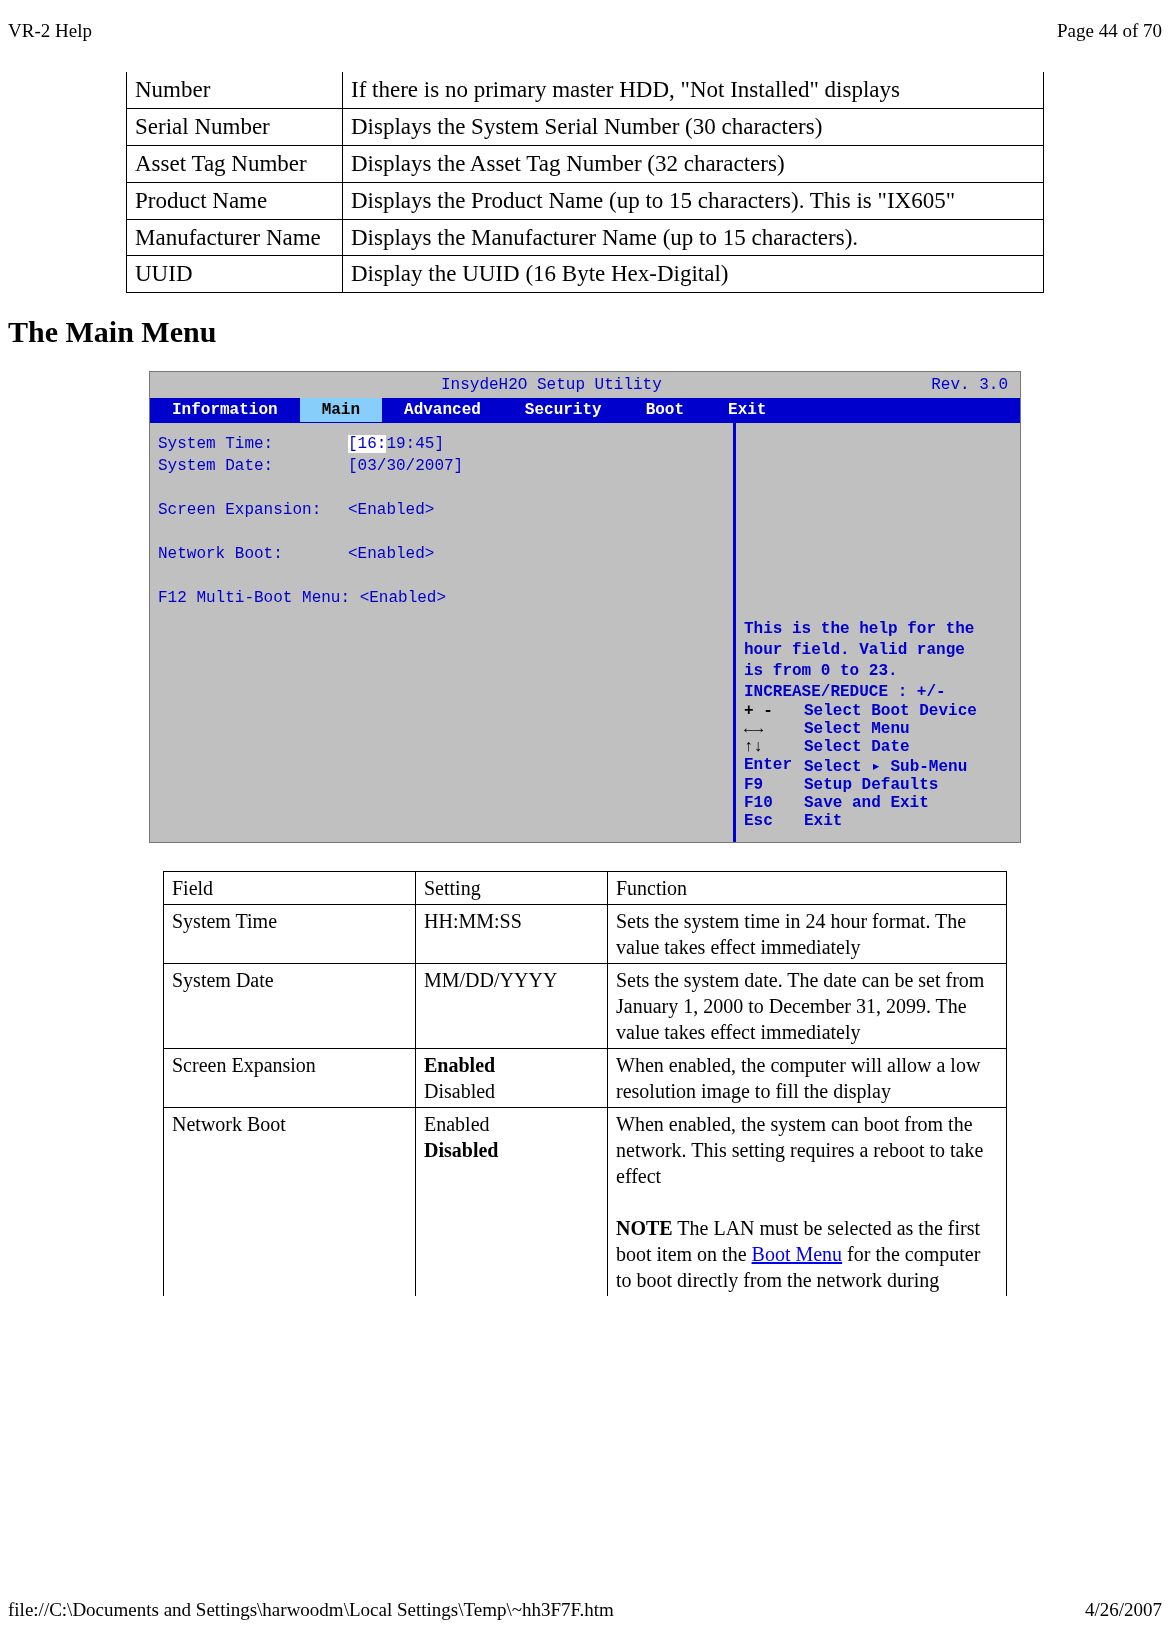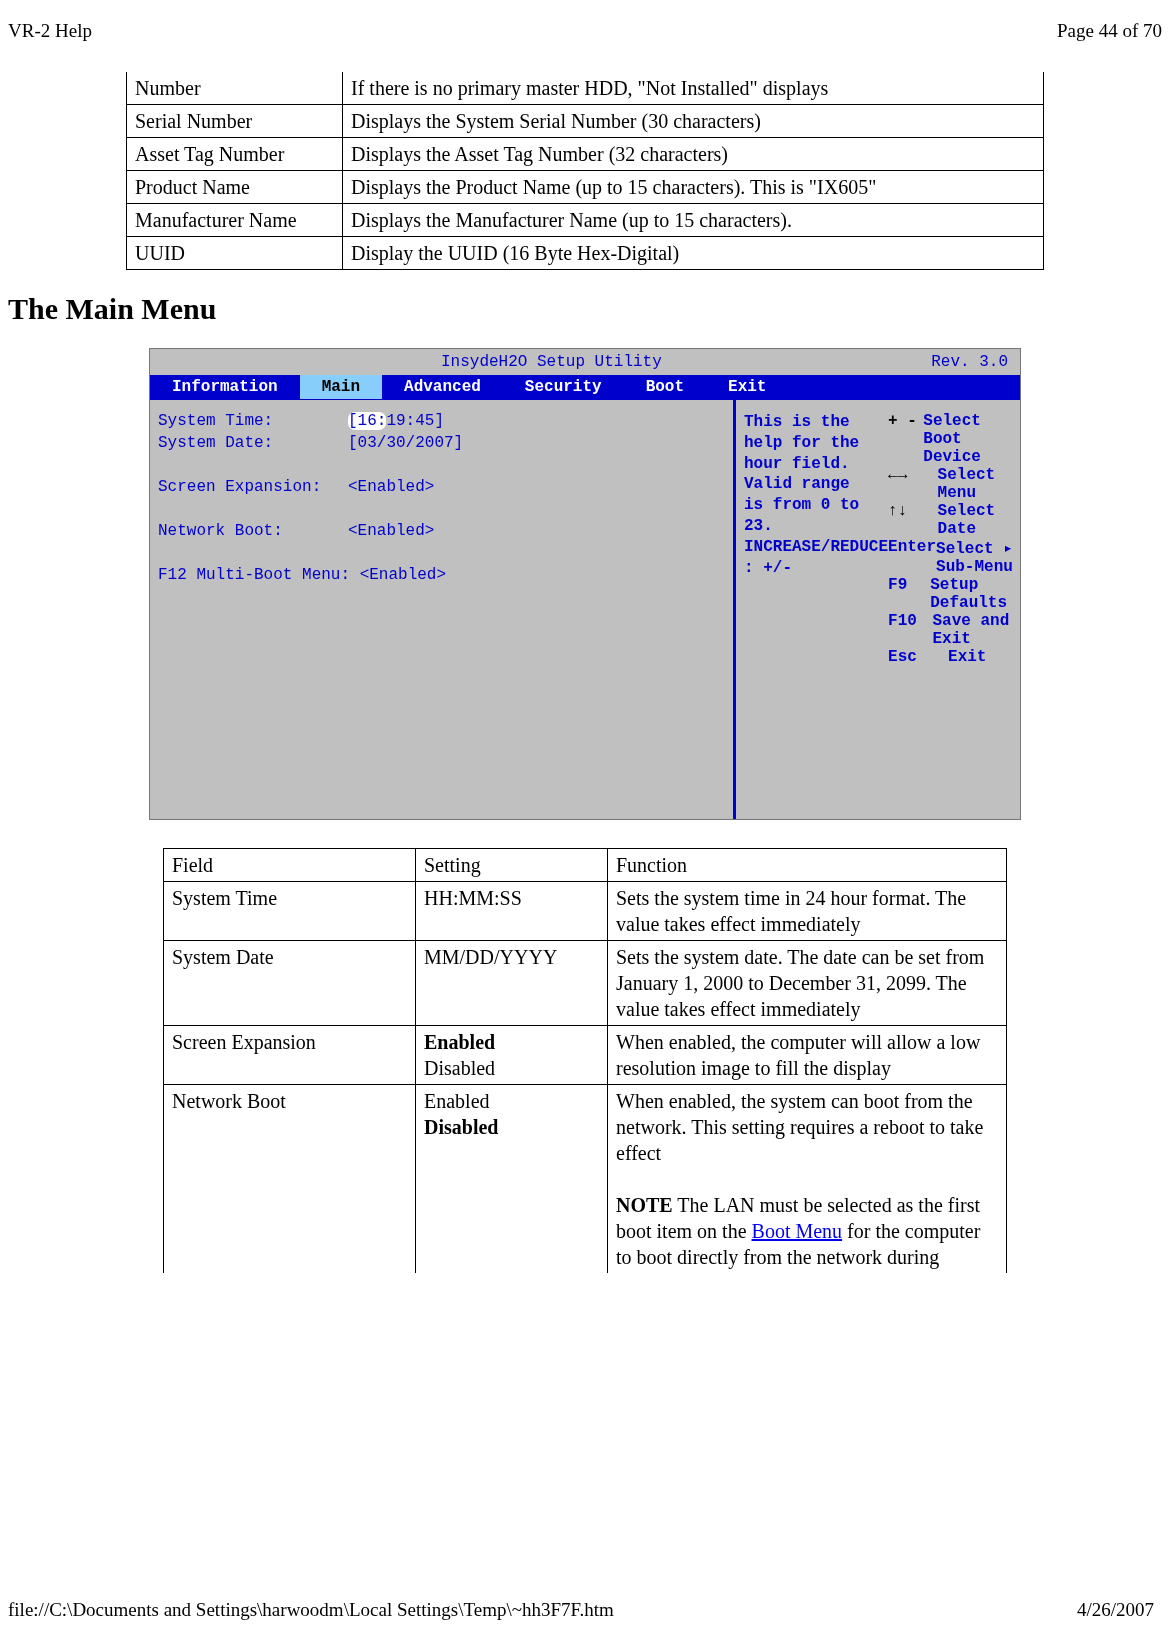--- a/index.html
+++ b/index.html
@@ -16,36 +16,36 @@
   .header-row, .footer-row {
     display: flex;
     justify-content: space-between;
     padding: 20px 8px;
     font-size: 19px;
   }
   .header-row { margin-bottom: 10px; }
   .footer-row {
     position: absolute;
     bottom: 4px;
-    left: 0; right: 8px;
+    left: 0; right: 0;
   }
   .content {
     padding: 0 8px;
   }
   
   .tbl1 {
     border-collapse: collapse;
     margin: 0 auto 20px auto;
     width: 918px;
   }
   .tbl1 td {
     border: 1px solid #000;
     padding: 3px 8px;
     vertical-align: top;
-    font-size: 20px;
+    font-size: 23px;
     line-height: 1.3;
   }
   .tbl1 td:first-child { width: 216px; }
   
   .tbl1 tr:first-child td { border-top: none; }
 
   h2.section-title {
     font-size: 30px;
     font-weight: bold;
     margin: 22px 0 22px 0;
@@ -90,29 +90,29 @@
   }
   .bios-left {
     flex: 1;
     padding: 12px 8px;
     color: #0000cc;
     font-weight: normal;
     border-right: 2px solid #0000cd;
   }
   .bios-left .row { display: flex; margin-bottom: 4px; white-space: pre; }
   .bios-left .lbl { width: 190px; }
-  .bios-left .sel { background: #fff; color: #0000cc; border-radius: 7px; }
+  .bios-left .sel { background: #fff; color: #0000cc; }
   .bios-right {
     width: 285px;
     padding: 12px 8px;
     color: #0000cc;
     font-weight: bold;
     display: flex;
-    flex-direction: row;
-    justify-content: space-between;
+    flex-direction: column;
+    justify-content: flex-end;
     border-left: 1px solid #0000cd;
   }
   .bios-right .help-top { line-height: 1.3; }
   .bios-right .help-bottom .krow { display: flex; }
   .bios-right .help-bottom .k { width: 60px; }
   .bios-right .marker { color: #000; }
 
   
   .tbl2 {
     border-collapse: collapse;

